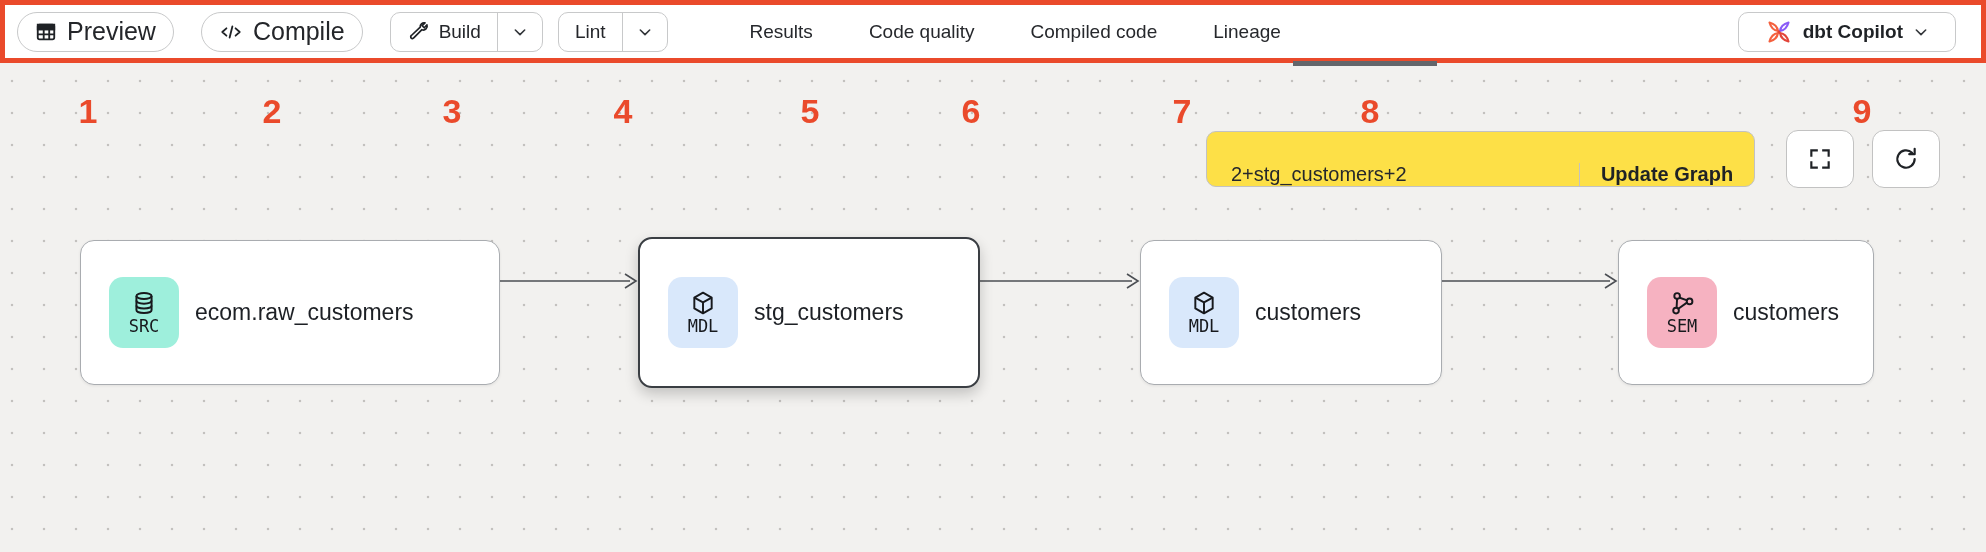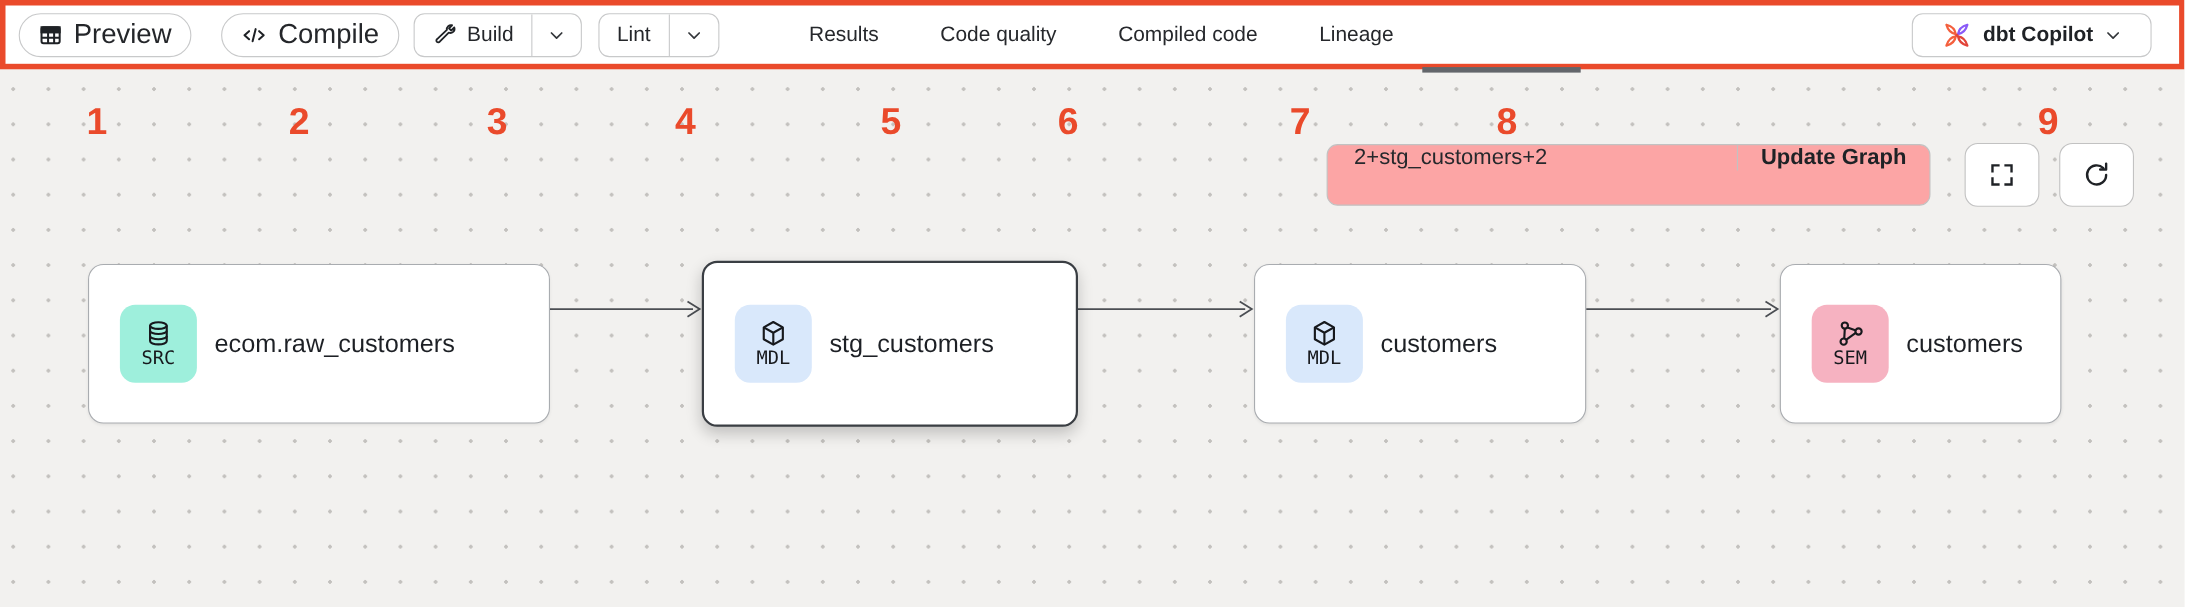--- a/index.html
+++ b/index.html
@@ -39,21 +39,21 @@
     box-sizing:border-box; overflow:hidden;
   }
   .split .main {
     display:flex; align-items:center; gap:10px; padding:0 16px;
     font-size:19px; color:#24262a; cursor:pointer;
   }
   .split .caret {
     display:flex; align-items:center; justify-content:center;
     width:44px; border-left:1px solid #c8c9ca; cursor:pointer;
   }
-  .ml17{margin-left:17px}.ml27{margin-left:27px}.ml13{margin-left:13px}.ml15{margin-left:15px}
+  .ml17{margin-left:17px}.ml27{margin-left:27px}.ml13{margin-left:27px}.ml15{margin-left:15px}
   .tabs { display:flex; align-items:stretch; height:100%; margin-left:54px; }
   .tab {
     display:flex; align-items:center; padding:0 28px;
     font-size:19px; color:#26282c; cursor:pointer; position:relative;
   }
   .tab-underline {
     position:absolute; top:61px; left:1293px; width:144px; height:5px;
     background:#63666b; z-index:11; pointer-events:none;
   }
   .copilot {
@@ -65,22 +65,22 @@
   
   .stepnum {
     position:absolute; top:94px; width:40px; text-align:center;
     font-size:34px; font-weight:700; color:#ea4a2b; line-height:1; z-index:6;
   }
   .n1{left:68px}.n2{left:252px}.n3{left:432px}.n4{left:603px}.n5{left:790px}
   .n6{left:951px}.n7{left:1162px}.n8{left:1350px}.n9{left:1842px}
   
   .selector-group {
     position:absolute; left:1206px; top:131px; width:549px; height:56px;
-    background:#fca5a5; border:1px solid #c2c2c2; border-radius:10px;
-    display:flex; align-items:flex-start; box-sizing:border-box; z-index:4;
+    background:#fde047; border:1px solid #c2c2c2; border-radius:10px;
+    display:flex; align-items:flex-end; box-sizing:border-box; z-index:4;
   }
   .selector-input {
     flex:0 0 348px; border:none; outline:none; background:transparent;
     padding:0 0 0 24px; font-size:20px; color:#26282c;
     font-family:"Liberation Sans", sans-serif;
   }
   .update-btn {
     flex:1; border-left:1px solid #c2c2c2; display:flex; align-items:center;
     justify-content:center; font-size:20px; font-weight:600; color:#1f2226;
     cursor:pointer;

